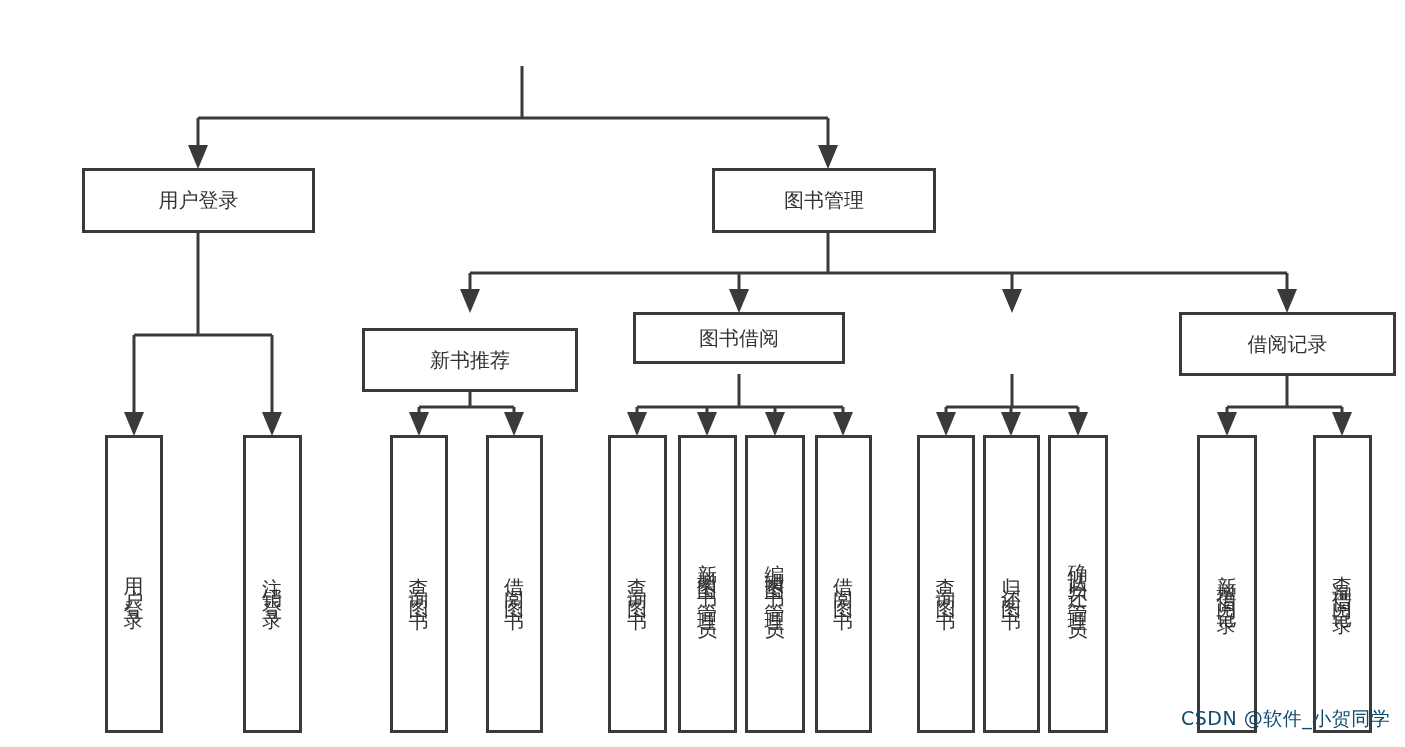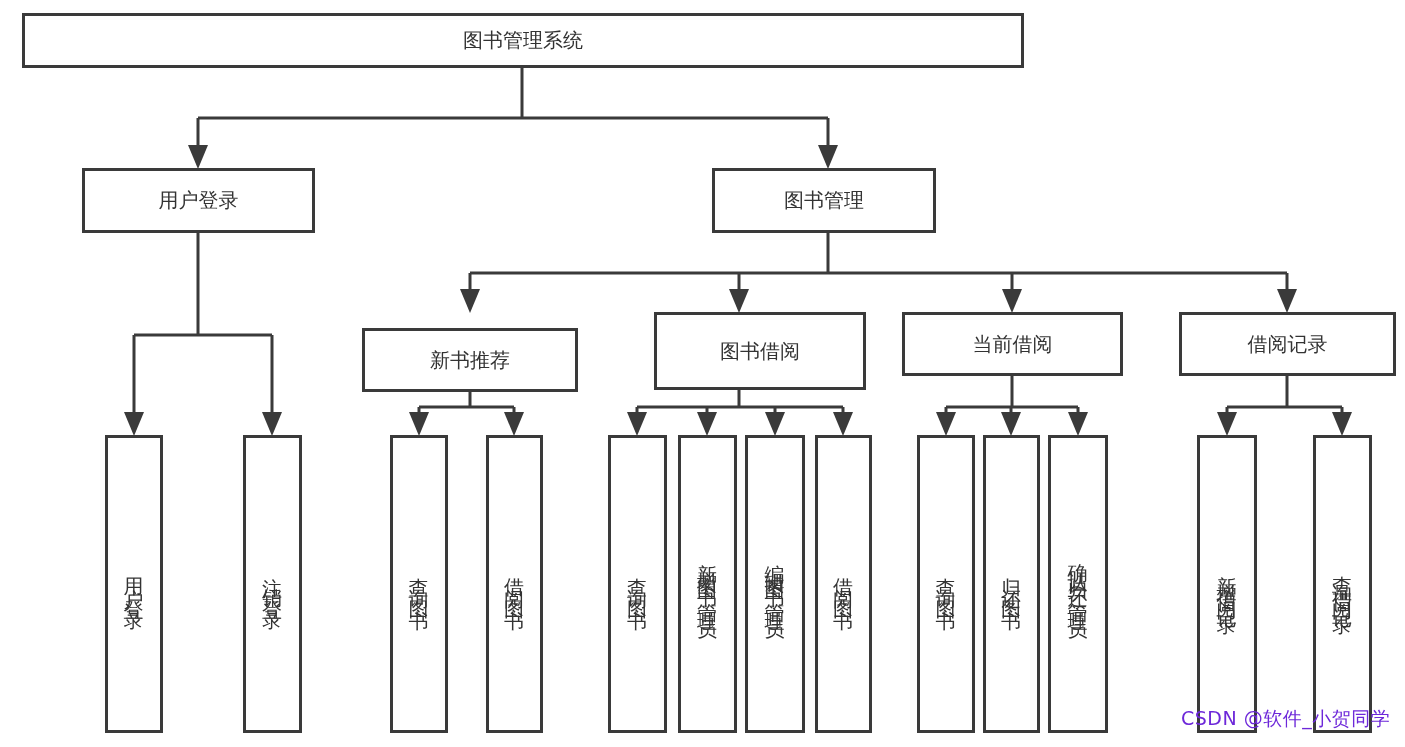--- a/index.html
+++ b/index.html
@@ -21,21 +21,21 @@
     z-index:2;
   }
   .node .v {
     writing-mode:vertical-rl;
     letter-spacing:11px;
     line-height:1.1;
   }
   .node .v.long { letter-spacing:8px; font-size:20px; }
   .watermark {
     position:absolute; left:1181px; top:706px;
-    font-size:19px; color:#6d28d9;
+    font-size:19px; color:#0c4a6e;
     letter-spacing:0.5px; white-space:nowrap;
     z-index:6;
   }
 </style>
 </head>
 <body>
 
 <div class="stage">
 
   <svg class="connectors" width="1405" height="747" viewBox="0 0 1405 747" xmlns="http://www.w3.org/2000/svg">
@@ -73,39 +73,33 @@
       <use href="#ah" x="707" y="436"></use>
     <use href="#ah" x="775" y="436"></use>
       <use href="#ah" x="843" y="436"></use>
     <use href="#ah" x="946" y="436"></use>
       <use href="#ah" x="1011" y="436"></use>
     <use href="#ah" x="1078" y="436"></use>
     <use href="#ah" x="1227" y="436"></use>
       <use href="#ah" x="1342" y="436"></use>
   </svg>
 
-  <div class="node" style="left:22px;top:13px;width:1002px;height:55px">
-    <span>图书管理系统</span>
-  </div>
 
   <div class="node" style="left:82px;top:168px;width:233px;height:65px">
     <span>用户登录</span>
   </div>
   <div class="node" style="left:712px;top:168px;width:224px;height:65px">
     <span>图书管理</span>
   </div>
 
   <div class="node" style="left:362px;top:328px;width:216px;height:64px">
     <span>新书推荐</span>
   </div>
-  <div class="node" style="left:654px;top:312px;width:212px;height:78px">
+  <div class="node" style="left:633px;top:312px;width:212px;height:52px">
     <span>图书借阅</span>
-  </div>
-  <div class="node" style="left:902px;top:312px;width:221px;height:64px">
-    <span>当前借阅</span>
   </div>
   <div class="node" style="left:1179px;top:312px;width:217px;height:64px">
     <span>借阅记录</span>
   </div>
 
   <div class="node" style="left:105px;top:435px;width:58px;height:298px">
     <span class="v">用户登录</span>
   </div>
   <div class="node" style="left:243px;top:435px;width:59px;height:298px">
     <span class="v">注销登录</span>

